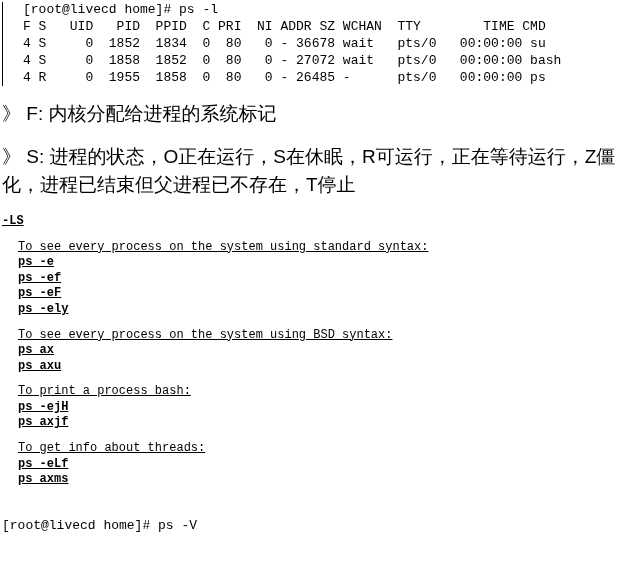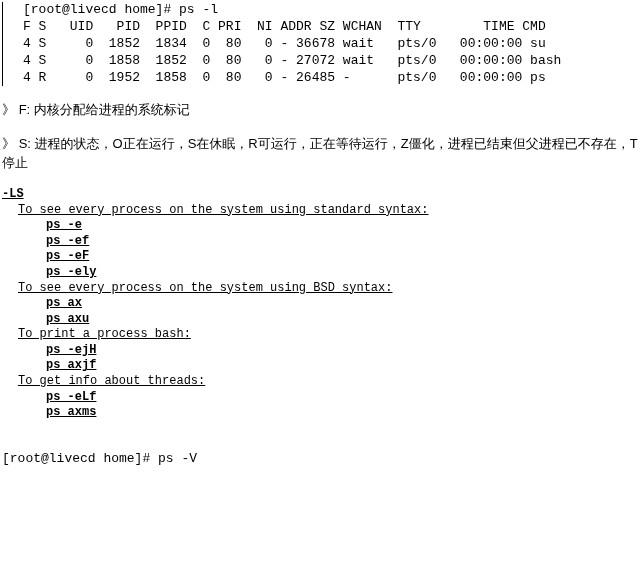--- a/index.html
+++ b/index.html
@@ -13,47 +13,47 @@
       padding: 2px;
     }
     .term-block {
       border-left: 1px solid #000;
       padding-left: 20px;
       margin-bottom: 8px;
     }
     .term-line { white-space: pre; font-family: 'Courier New', monospace; }
     .annotation {
       font-family: Arial, sans-serif;
-      font-size: 13px;
+      font-size: 19px;
       margin: 14px 0;
       line-height: 1.5;
     }
     .marker {
       display: inline-block;
       font-weight: normal;
     }
     .help-section {
       font-family: 'Courier New', monospace;
       font-size: 12px;
       margin-top: 6px;
       text-decoration: underline;
     }
-    .help-title { margin-left: 16px; }
-    .help-cmd { margin-left: 44px; font-weight: bold; }
+    .help-title { margin-left: 16px; margin-top: 10px; }
+    .help-cmd { margin-left: 16px; font-weight: bold; }
     .bottom-term { margin-top: 30px; }
   </style>
 </head>
 <body>
 
 <div class="term-block">
   <div class="term-line">[root@livecd home]# ps -l</div>
   <div class="term-line">F S   UID   PID  PPID  C PRI  NI ADDR SZ WCHAN  TTY        TIME CMD</div>
   <div class="term-line">4 S     0  1852  1834  0  80   0 - 36678 wait   pts/0   00:00:00 su</div>
   <div class="term-line">4 S     0  1858  1852  0  80   0 - 27072 wait   pts/0   00:00:00 bash</div>
-  <div class="term-line">4 R     0  1952  1858  0  80   0 - 26485 -      pts/0   00:00:00 ps</div>
+  <div class="term-line">4 R     0  1955  1858  0  80   0 - 26485 -      pts/0   00:00:00 ps</div>
 </div>
 
 <div class="annotation">
   <span class="marker">》</span>
   <span>F: 内核分配给进程的系统标记</span>
 </div>
 <div class="annotation">
   <span class="marker">》</span>
   <span>S: 进程的状态，O正在运行，S在休眠，R可运行，正在等待运行，Z僵化，进程已结束但父进程已不存在，T停止</span>
 </div>

